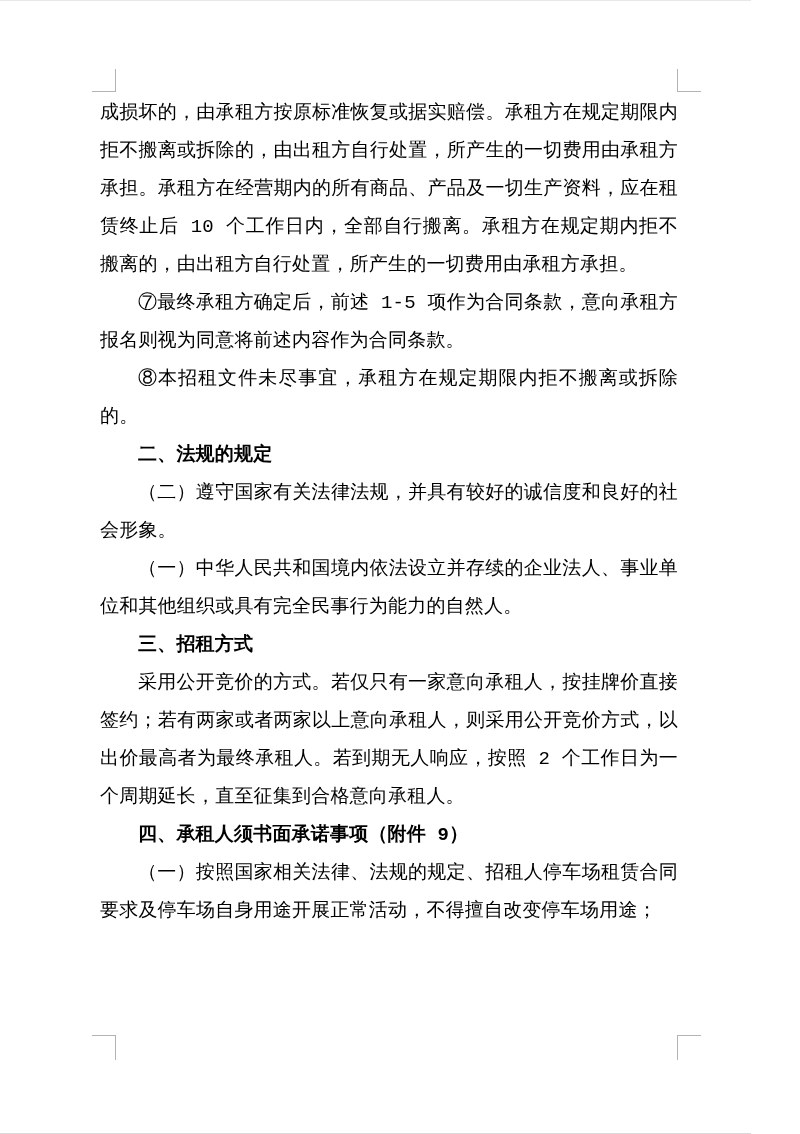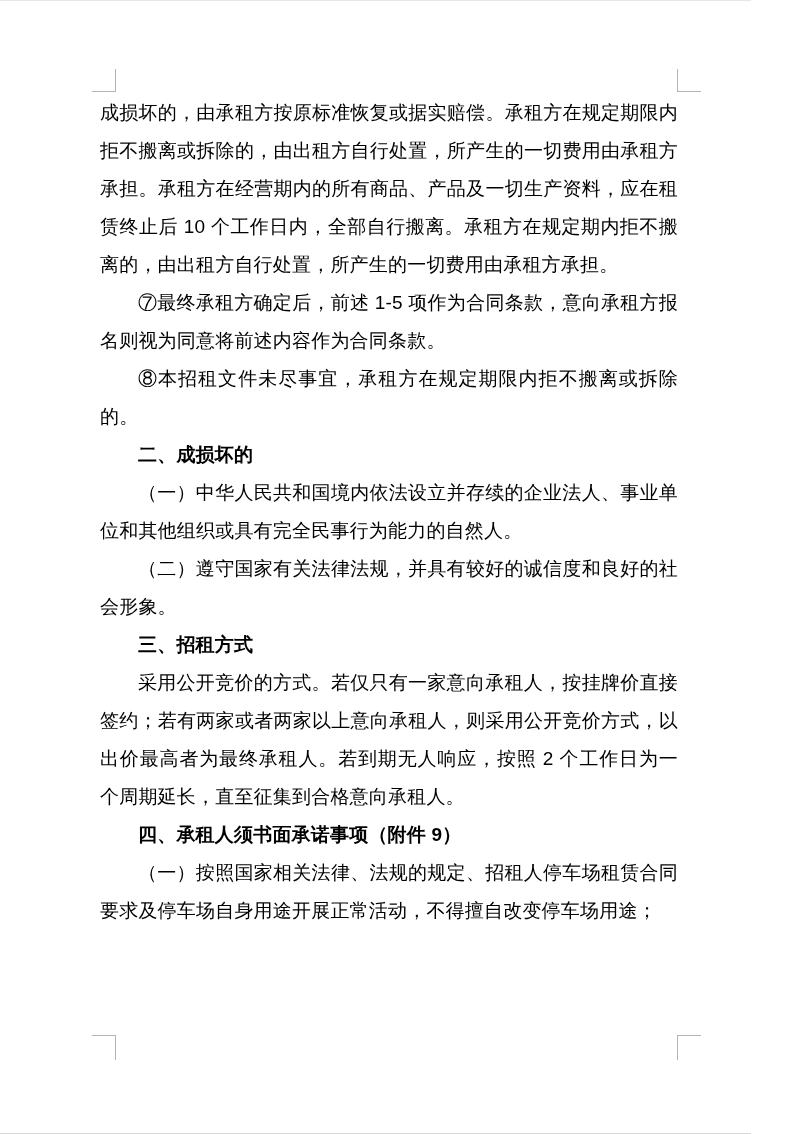--- a/index.html
+++ b/index.html
@@ -6,21 +6,21 @@
     margin: 0;
     padding: 0;
     background: #ffffff;
   }
   .screen {
     position: relative;
     width: 751px;
     height: 1134px;
     background: var(--page-bg, #ffffff);
     overflow: hidden;
-    font-family: Liberation Sans, sans-serif;
+    font-family: Liberation Mono, monospace;
     border-top: 1px solid #e7e7e7;
     border-bottom: 1px solid #d9d9d9;
     box-sizing: border-box;
   }
   .crop-mark {
     position: absolute;
     box-sizing: border-box;
   }
   .crop-mark.tl {
     left: 92px; top: 68px; width: 24px; height: 23px;
@@ -69,21 +69,21 @@
 
 <div class="screen">
   <div class="crop-mark tl"></div>
   <div class="crop-mark tr"></div>
   <div class="crop-mark bl"></div>
   <div class="crop-mark br"></div>
   <div class="text-area">
       <p class="no-indent">成损坏的，由承租方按原标准恢复或据实赔偿。承租方在规定期限内拒不搬离或拆除的，由出租方自行处置，所产生的一切费用由承租方承担。承租方在经营期内的所有商品、产品及一切生产资料，应在租赁终止后 10 个工作日内，全部自行搬离。承租方在规定期内拒不搬离的，由出租方自行处置，所产生的一切费用由承租方承担。</p>
       <p>⑦最终承租方确定后，前述 1-5 项作为合同条款，意向承租方报名则视为同意将前述内容作为合同条款。</p>
       <p>⑧本招租文件未尽事宜，承租方在规定期限内拒不搬离或拆除的。</p>
-      <p class="bold">二、成损坏的</p>
+      <p class="bold">二、法规的规定</p>
+      <p>（二）遵守国家有关法律法规，并具有较好的诚信度和良好的社会形象。</p>
       <p>（一）中华人民共和国境内依法设立并存续的企业法人、事业单位和其他组织或具有完全民事行为能力的自然人。</p>
-      <p>（二）遵守国家有关法律法规，并具有较好的诚信度和良好的社会形象。</p>
       <p class="bold">三、招租方式</p>
       <p>采用公开竞价的方式。若仅只有一家意向承租人，按挂牌价直接签约；若有两家或者两家以上意向承租人，则采用公开竞价方式，以出价最高者为最终承租人。若到期无人响应，按照 2 个工作日为一个周期延长，直至征集到合格意向承租人。</p>
       <p class="bold">四、承租人须书面承诺事项（附件 9）</p>
       <p>（一）按照国家相关法律、法规的规定、招租人停车场租赁合同要求及停车场自身用途开展正常活动，不得擅自改变停车场用途；</p>
     </div>
 </div>
 
 </body></html>

